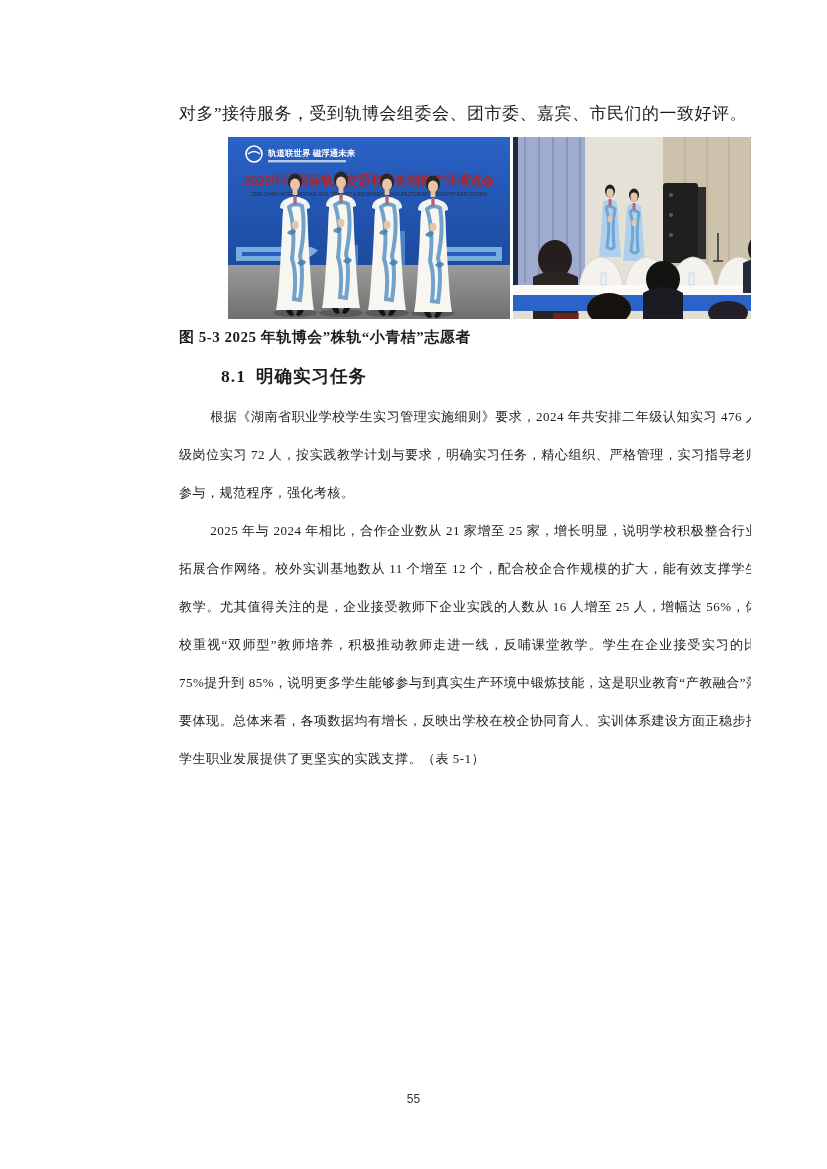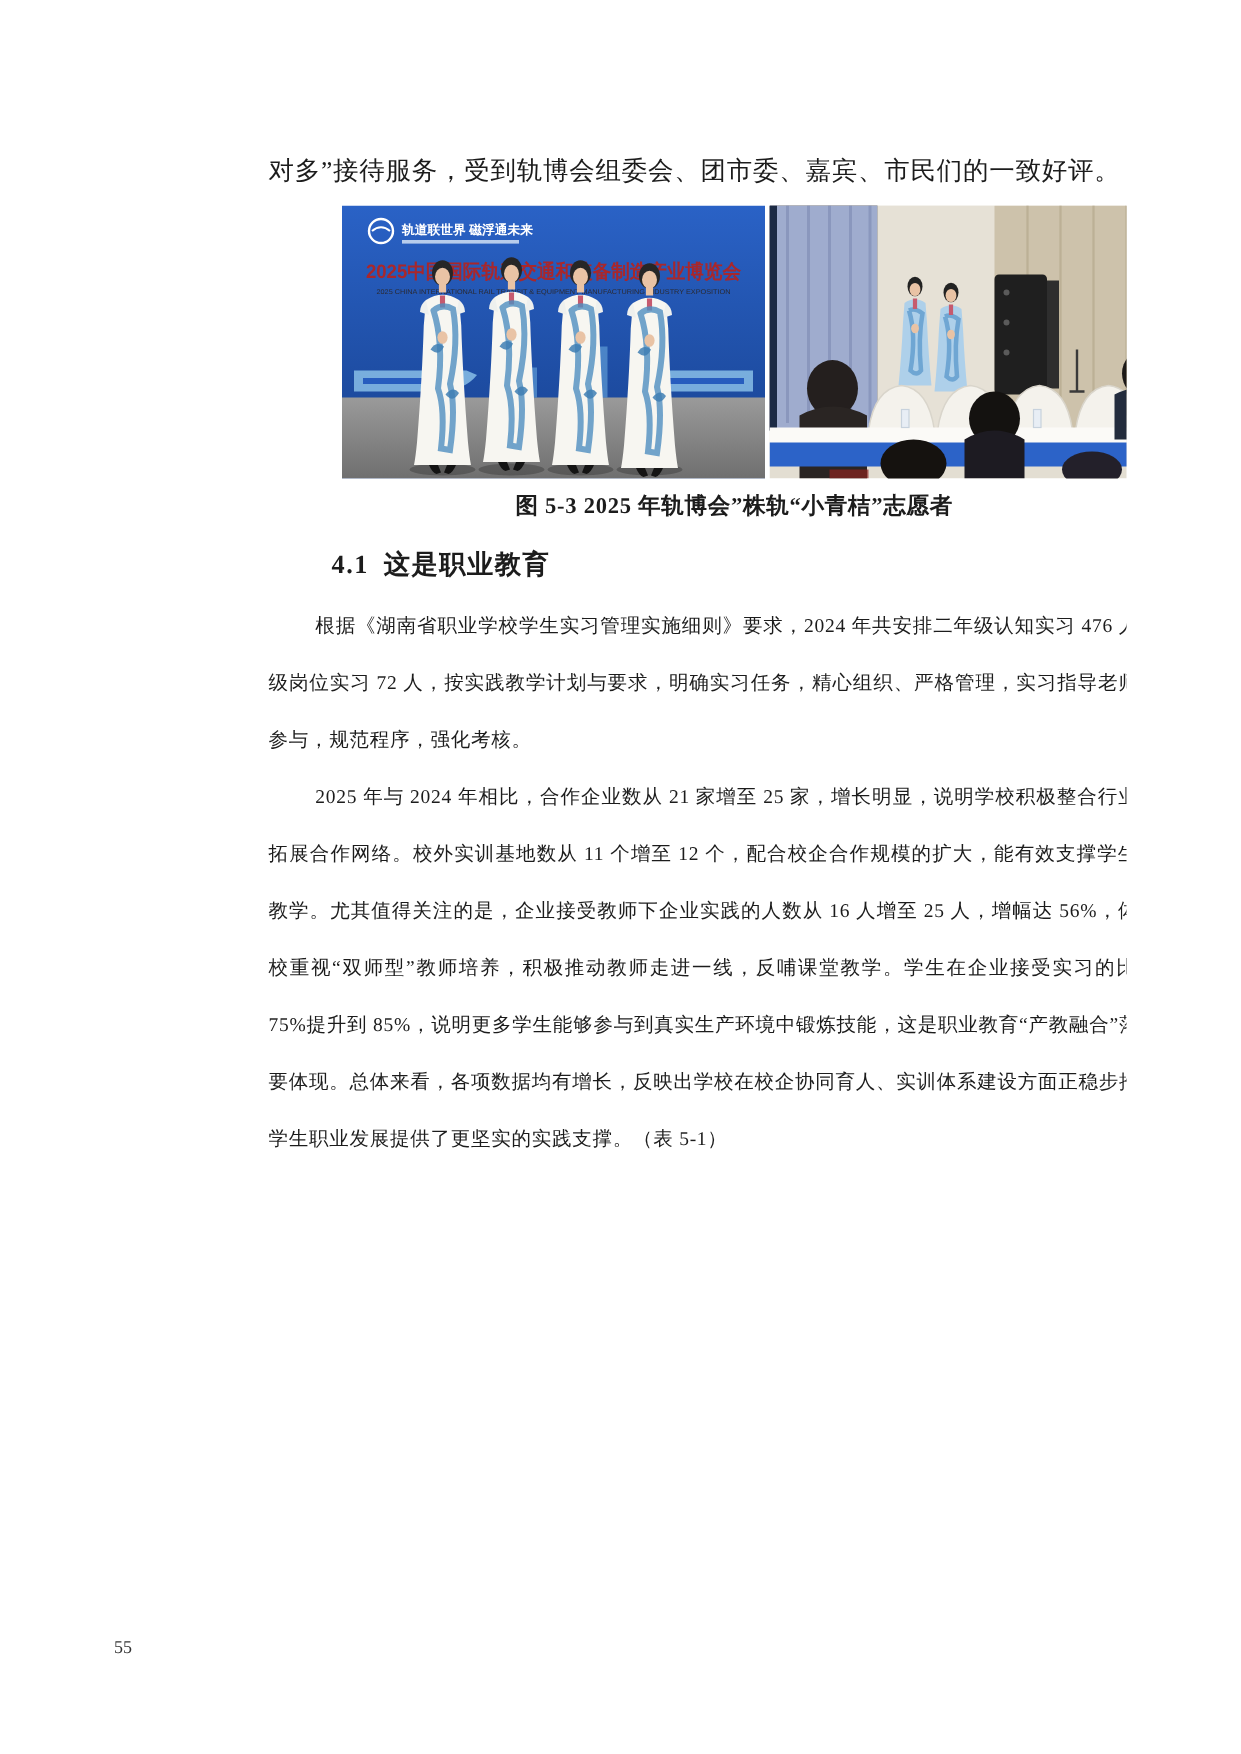--- a/index.html
+++ b/index.html
@@ -30,21 +30,21 @@
   .figure-row {
     margin-top: 4px;
     margin-left: 17px;
     display: flex;
     gap: 3px;
     padding-left: 32px;
   }
   .photo { display: block; }
   .figure-caption {
     margin-top: 9px;
-    text-align: center;
+    text-align: left;
     font-weight: bold;
     font-size: 15px;
     letter-spacing: 0.5px;
   }
   .section-heading {
     margin-top: 17px;
     margin-left: 42px;
     font-size: 17.5px;
     font-weight: bold;
     letter-spacing: 1px;
@@ -58,23 +58,24 @@
     text-align-last: left;
     text-indent: 2.4em;
     letter-spacing: 0.5px;
   }
   .body-paragraph + .body-paragraph { margin-top: 0; }
   .page-number {
     position: absolute;
     bottom: 63px;
     left: 0;
     width: 100%;
+    text-align: center;
     font-size: 12px;
     color: #333333;
-    font-family: Liberation Serif, serif;
+    font-family: Liberation Sans, sans-serif;
   }
 </style>
 </head>
 <body>
 
 <div class="page">
   <div class="content">
 
     <p class="intro-paragraph">对多”接待服务，受到轨博会组委会、团市委、嘉宾、市民们的一致好评。</p>
 
@@ -225,20 +226,20 @@
           <ellipse cx="96" cy="172" rx="22" ry="16" fill="#15120f"></ellipse>
           <ellipse cx="215" cy="176" rx="20" ry="12" fill="#23202a"></ellipse>
           <ellipse cx="282" cy="172" rx="14" ry="12" fill="#1a1a1f"></ellipse>
           <rect x="40" y="176" width="26" height="6" fill="#8a2420" opacity="0.7"></rect>
         </g>
       </svg>
     </div>
 
     <p class="figure-caption">图 5-3 2025 年轨博会”株轨“小青桔”志愿者</p>
 
-    <h2 class="section-heading"><span class="num">4.1</span><span>这是职业教育</span></h2>
+    <h2 class="section-heading"><span class="num">8.1</span><span>明确实习任务</span></h2>
 
     <p class="body-paragraph">根据《湖南省职业学校学生实习管理实施细则》要求，2024 年共安排二年级认知实习 476 人、三年级岗位实习 72 人，按实践教学计划与要求，明确实习任务，精心组织、严格管理，实习指导老师全过程参与，规范程序，强化考核。</p>
     <p class="body-paragraph">2025 年与 2024 年相比，合作企业数从 21 家增至 25 家，增长明显，说明学校积极整合行业资源，拓展合作网络。校外实训基地数从 11 个增至 12 个，配合校企合作规模的扩大，能有效支撑学生的实践教学。尤其值得关注的是，企业接受教师下企业实践的人数从 16 人增至 25 人，增幅达 56%，体现出学校重视“双师型”教师培养，积极推动教师走进一线，反哺课堂教学。学生在企业接受实习的比例也从 75%提升到 85%，说明更多学生能够参与到真实生产环境中锻炼技能，这是职业教育“产教融合”落地的重要体现。总体来看，各项数据均有增长，反映出学校在校企协同育人、实训体系建设方面正稳步推进，为学生职业发展提供了更坚实的实践支撑。（表 5-1）</p>
   </div>
 
   <div class="page-number">55</div>
 </div>
 
 </body></html>

